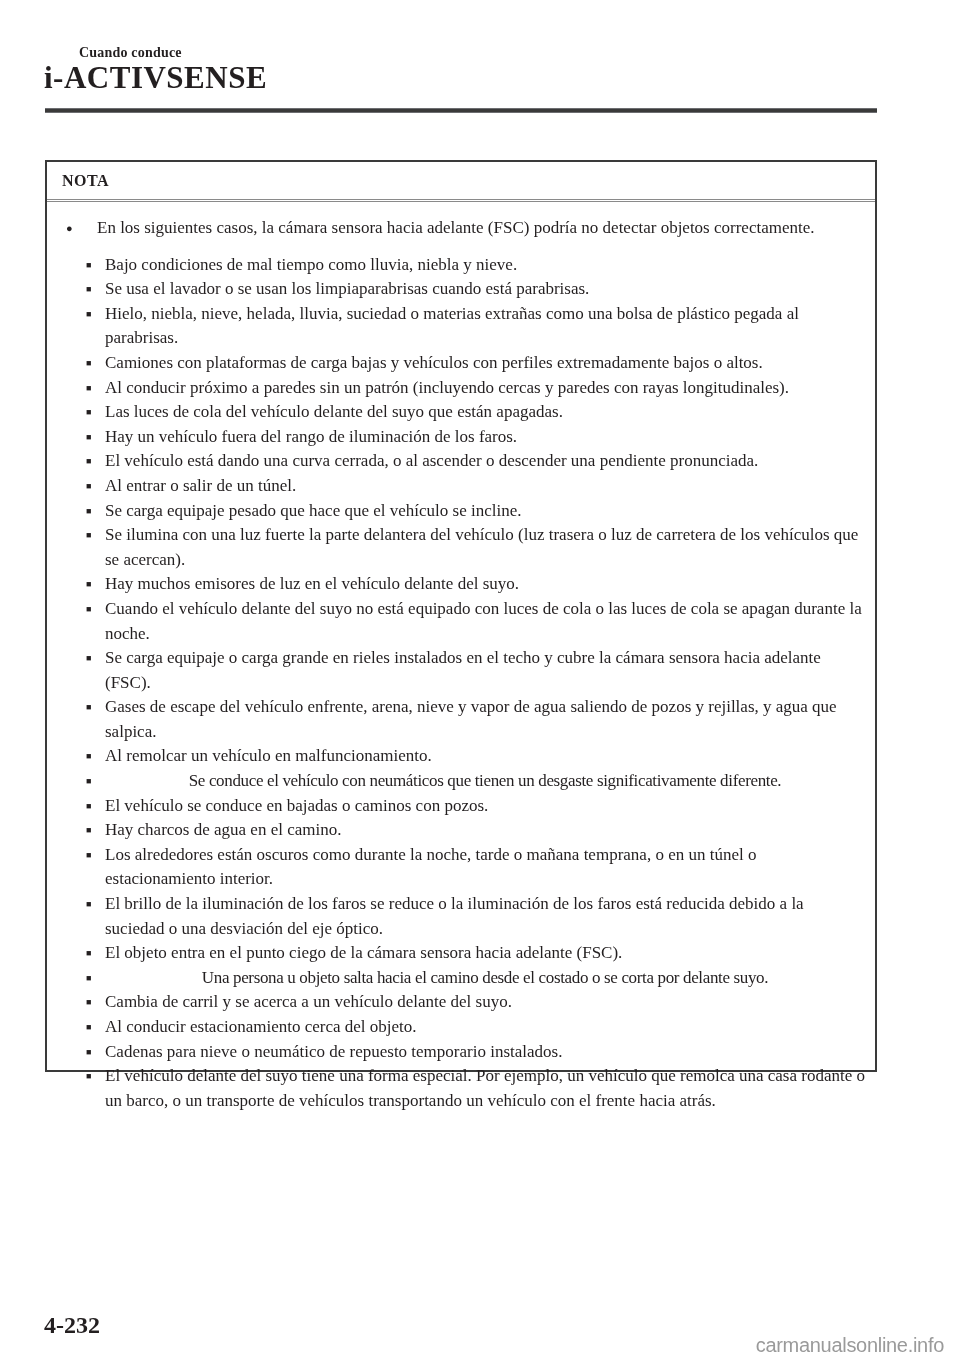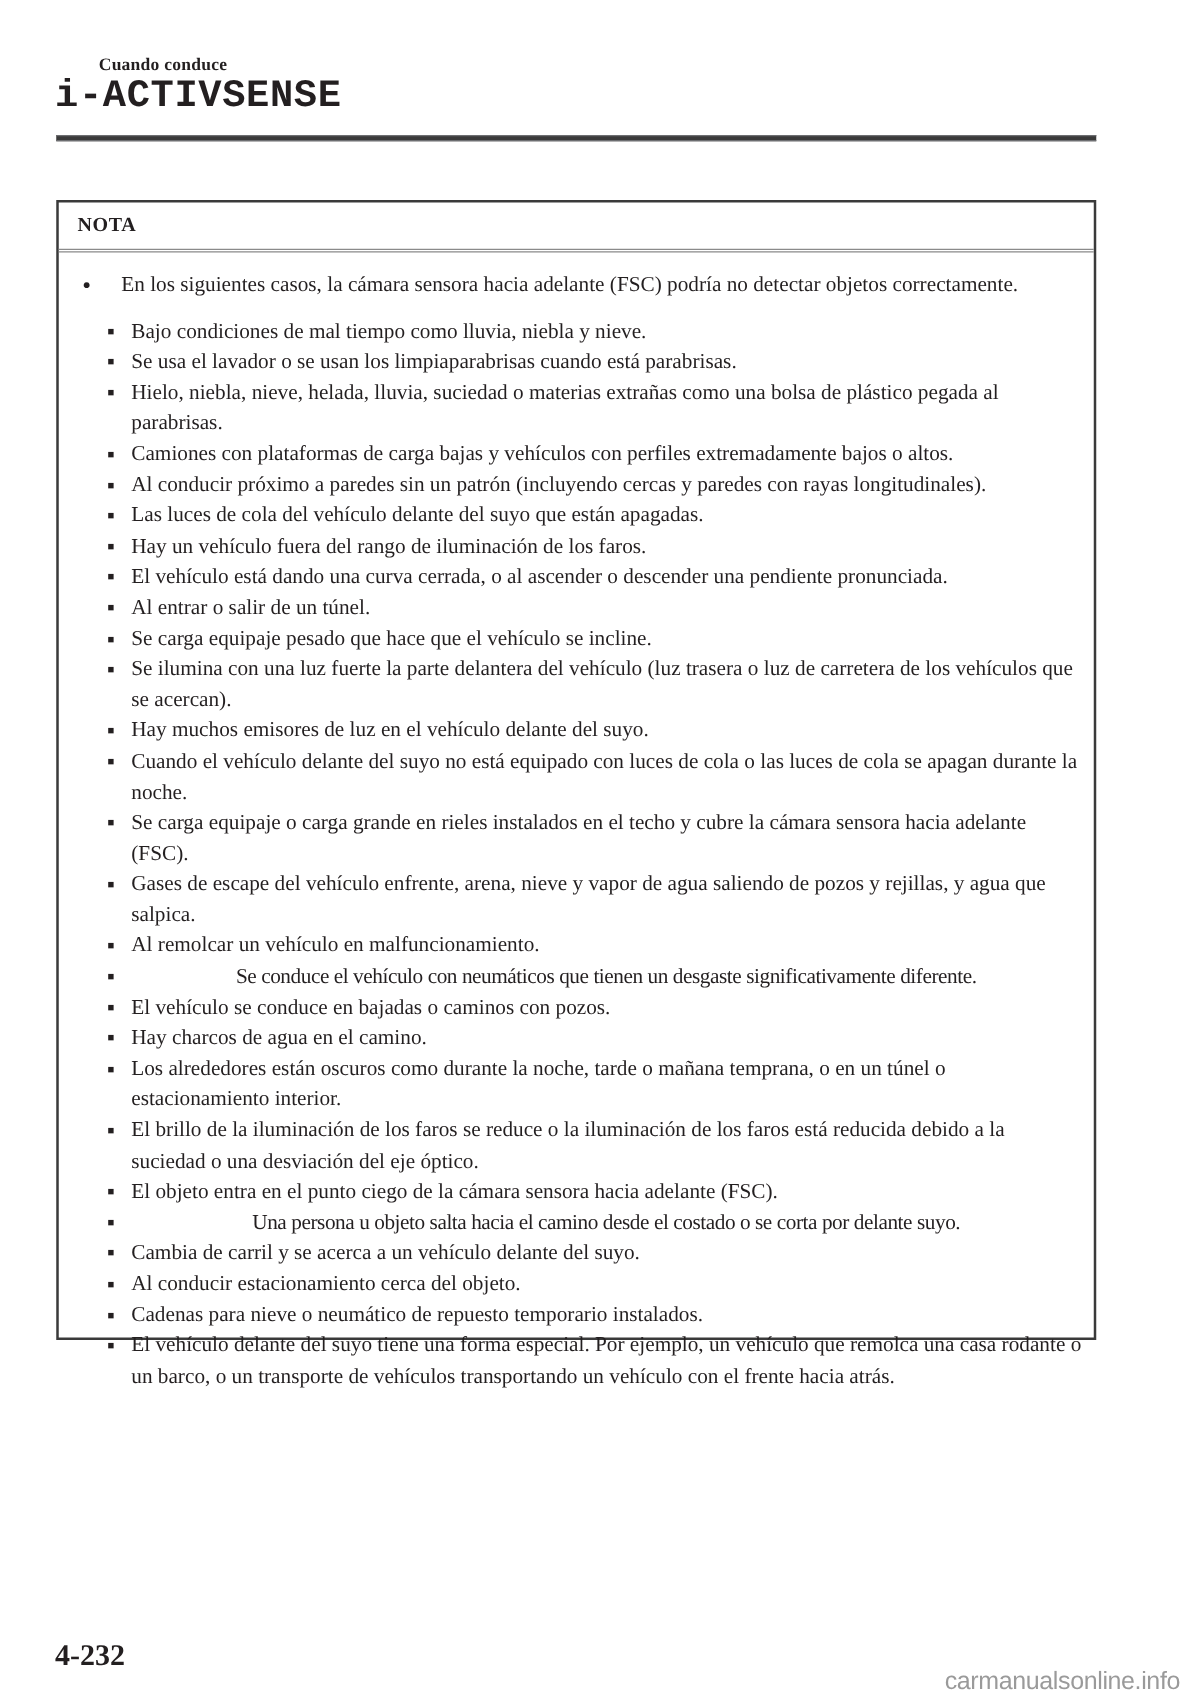--- a/index.html
+++ b/index.html
@@ -11,21 +11,21 @@
     .strip {
       position: absolute; left: 369px; top: 147px; width: 183px; height: 1150px;
       background: #ffffff; z-index: 0;
     }
     .section-small {
       position: absolute; left: 45px; top: 45px; font-size: 14px; font-weight: bold;
       color: #231f20; letter-spacing: 0.2px; margin-left: 34px;
     }
     .section-title {
       position: absolute; left: 44px; top: 60px; font-size: 31px; font-weight: bold;
-      color: #231f20; letter-spacing: 0.5px; font-family: Liberation Mono, monospace;
+      color: #231f20; letter-spacing: 0.5px;
     }
     .header-rule {
       position: absolute; left: 45px; top: 108px; width: 832px; height: 5px;
       border-top: 1px solid #6d6e71; border-bottom: 1px solid #6d6e71;
       background: #3a3a3a; box-sizing: border-box;
     }
     .note-box {
       position: absolute; left: 45px; top: 160px; width: 832px; height: 912px;
       border: 2px solid #3a3a3a; box-sizing: border-box; z-index: 1;
     }

